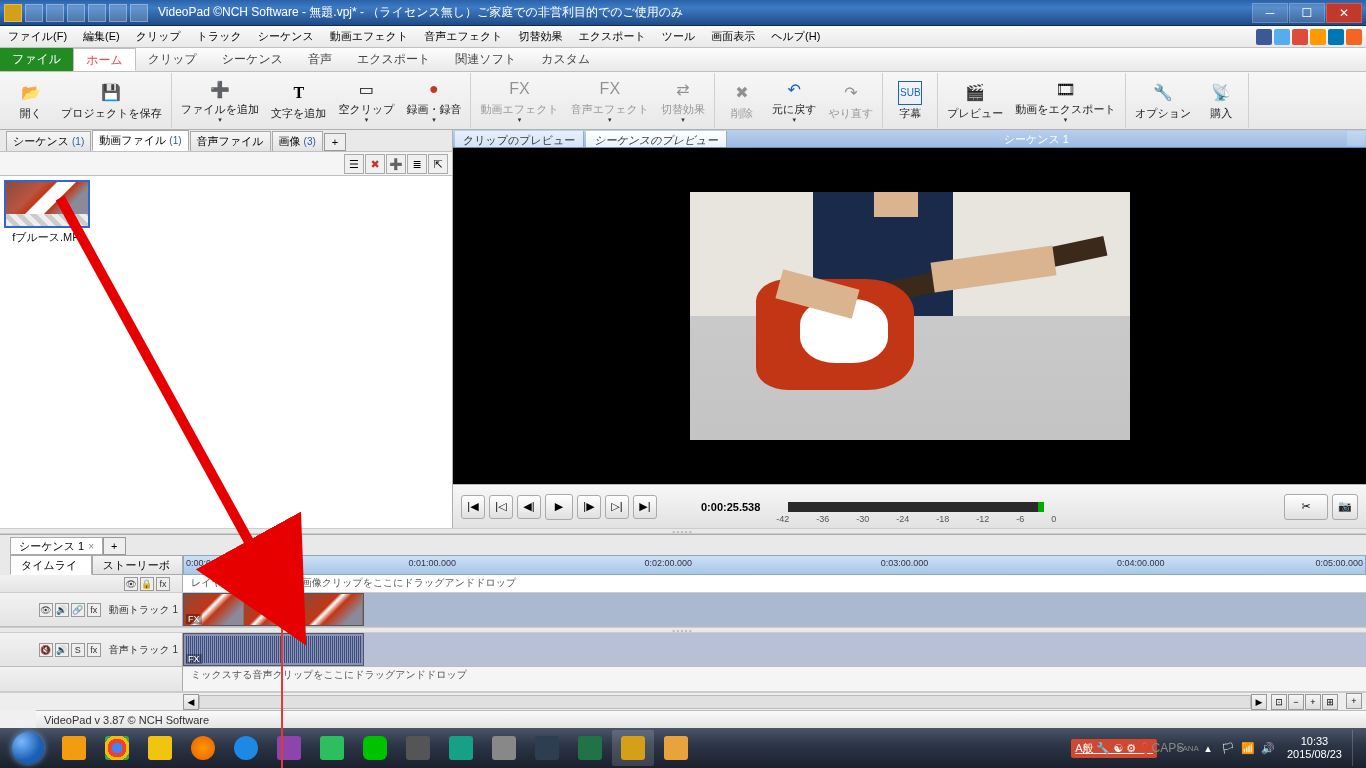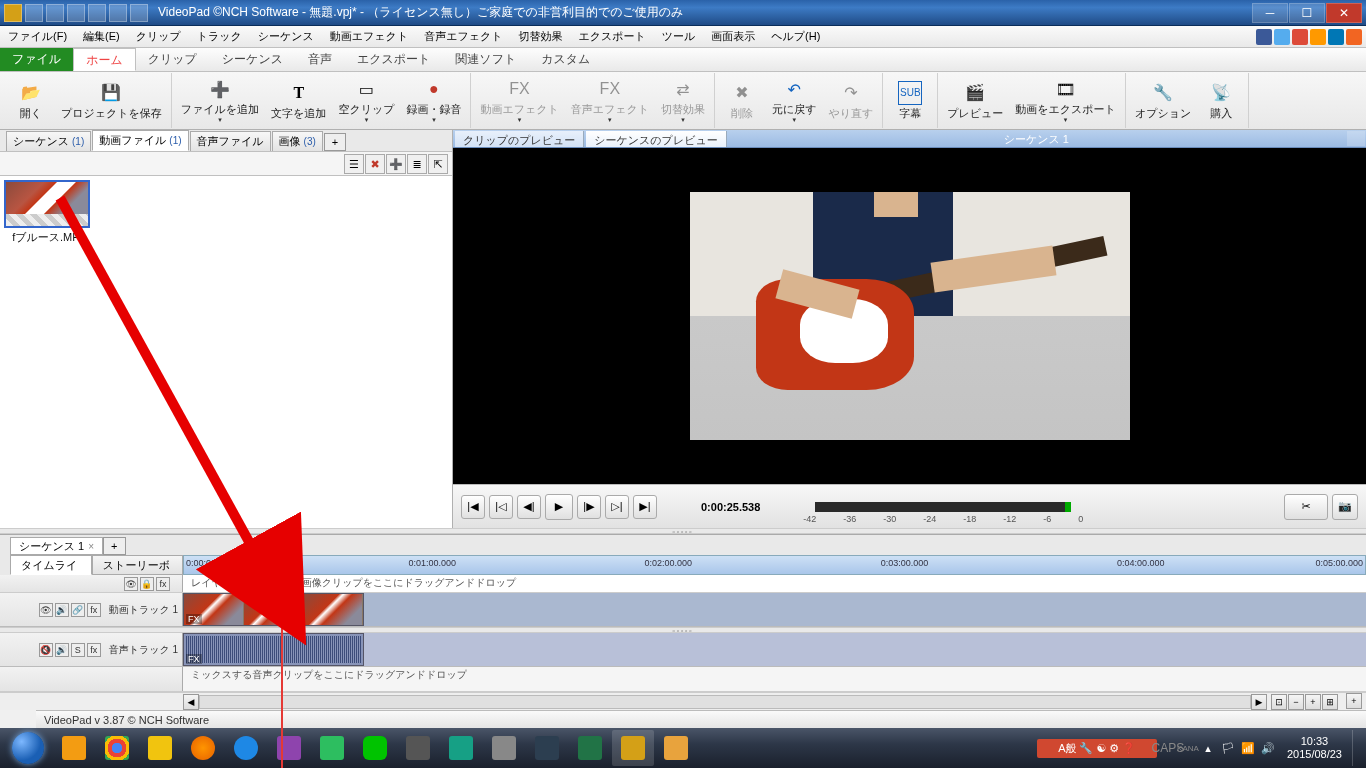--- a/index.html
+++ b/index.html
@@ -56,21 +56,21 @@
 .bincontent { flex:1; background:#fff; overflow:hidden; padding:4px; position:relative;}
 .clipthumb { width:90px; display:inline-block; text-align:center; vertical-align:top;}
 .clipthumb .timg { width:86px; height:48px; border:2px solid #36c; background:linear-gradient(135deg,#8b4a3c 0%,#b85542 30%,#c23616 40%,#fff 41%,#fff 55%,#c23616 56%,#8a8a9a 70%); position:relative;}
 .clipthumb .timg::after{content:"";position:absolute;bottom:0;left:0;right:0;height:12px;background:repeating-linear-gradient(45deg,#eee 0 5px,#ccc 5px 10px);}
 .clipthumb .timg .ai{position:absolute;bottom:0;right:0;width:12px;height:12px;background:#2e86de;font-size:9px;color:#fff;}
 .clipthumb .nm { font-size:11px; margin-top:2px;color:#111;}
 
 
 .prevtabs { height:18px; display:flex; background:linear-gradient(#b8d0ed,#9cbbe3); border-bottom:1px solid #6a8cbb;text-align:center; }
 .prevtabs .ptab{padding:2px 8px;font-size:11px;background:linear-gradient(#e8f0fb,#d3e2f5);border-right:1px solid #9ab; margin:1px 0 0 2px;color:#333;}
-.prevtabs .ptab.active{background:linear-gradient(#fff,#e9f1fb);}
+.prevtabs .ptab.active{background:linear-gradient(#fff,#e9f1fb);font-style:italic;}
 .prevtabs .seqname{margin:0 auto;color:#fff;padding:2px;}
 .prevtabs .expndbtn{width:18px;background:rgba(255,255,255,.2);margin:1px;}
 
 
 .previewarea { flex:1; background:#000; display:flex; align-items:center; justify-content:center; min-height:0; position:relative;}
 .videoframe { width:440px; height:248px; background:linear-gradient(180deg,#e8e5df 0%,#e8e5df 50%,#c9c9c9 50%,#c4c4c4 100%); position:relative; overflow:hidden;}
 .body-seg{position:absolute;top:0;left:28%;width:32%;height:50%;background:#1a2a4a;}
 .neck-seg{position:absolute;top:0;left:42%;width:10%;height:10%;background:#d9b48f;}
 .arm1{position:absolute;top:25%;left:55%;width:28%;height:12%;background:#d9b48f;transform:rotate(-8deg);}
 .arm2{position:absolute;top:35%;left:20%;width:18%;height:12%;background:#d9b48f;transform:rotate(15deg);}
@@ -141,21 +141,21 @@
 .statusbar{height:18px;background:linear-gradient(#fafafa,#e4e4e4);border-top:1px solid #bbb;display:flex;align-items:center;padding:0 8px;font-size:11px;color:#333;margin-left:36px;}
 
 
 .taskbar{height:40px;background:linear-gradient(#4a5568,#2d3748 40%,#1a202c);display:flex;align-items:center;padding:0 4px;gap:1px;}
 .startbtn{width:48px;height:36px;border-radius:4px;display:flex;align-items:center;justify-content:center;}
 .startbtn .orb{width:32px;height:32px;border-radius:50%;background:radial-gradient(circle at 30% 30%,#7db8ff,#1a5fb4 60%);box-shadow:0 0 6px rgba(130,190,255,.8);position:relative;}
 .tbicon{width:42px;height:36px;display:flex;align-items:center;justify-content:center;border-radius:2px;}
 .tbicon .ic{width:24px;height:24px;border-radius:3px;}
 .tray{margin-left:auto;display:flex;align-items:center;gap:2px;color:#fff;}
 .tray .trayico{width:18px;height:18px;display:flex;align-items:center;justify-content:center;font-size:11px;}
-.tray .ime{background:#d04830;padding:2px 21px;font-size:11px;border-radius:2px;}
+.tray .ime{background:#d04830;padding:2px 4px;font-size:11px;border-radius:2px;text-decoration:underline;}
 .tray .clock{text-align:center;font-size:11px;padding:0 8px;line-height:13px;}
 
 
 .arrow-svg{position:absolute;left:0;top:0;pointer-events:none;z-index:100;}
 </style>
 </head>
 <body>
 
 <div class="titlebar">
   <div class="qat">
@@ -348,21 +348,21 @@
     </div>
     <div class="prevctrl">
       <div class="pbtn">|◀</div>
       <div class="pbtn">|◁</div>
       <div class="pbtn">◀|</div>
       <div class="pbtn play">▶</div>
       <div class="pbtn">|▶</div>
       <div class="pbtn">▷|</div>
       <div class="pbtn">▶|</div>
       <div class="tc">0:00:25.538</div>
-      <div style="position:relative;flex:1;max-width:280px;margin-left:27px;">
+      <div style="position:relative;flex:1;max-width:280px;">
         <div class="meter"></div>
         <div class="meterlbls">
           <span>-42</span>
             <span>-36</span>
           <span>-30</span>
             <span>-24</span>
           <span>-18</span>
             <span>-12</span>
           <span>-6</span>
             <span>0</span>

